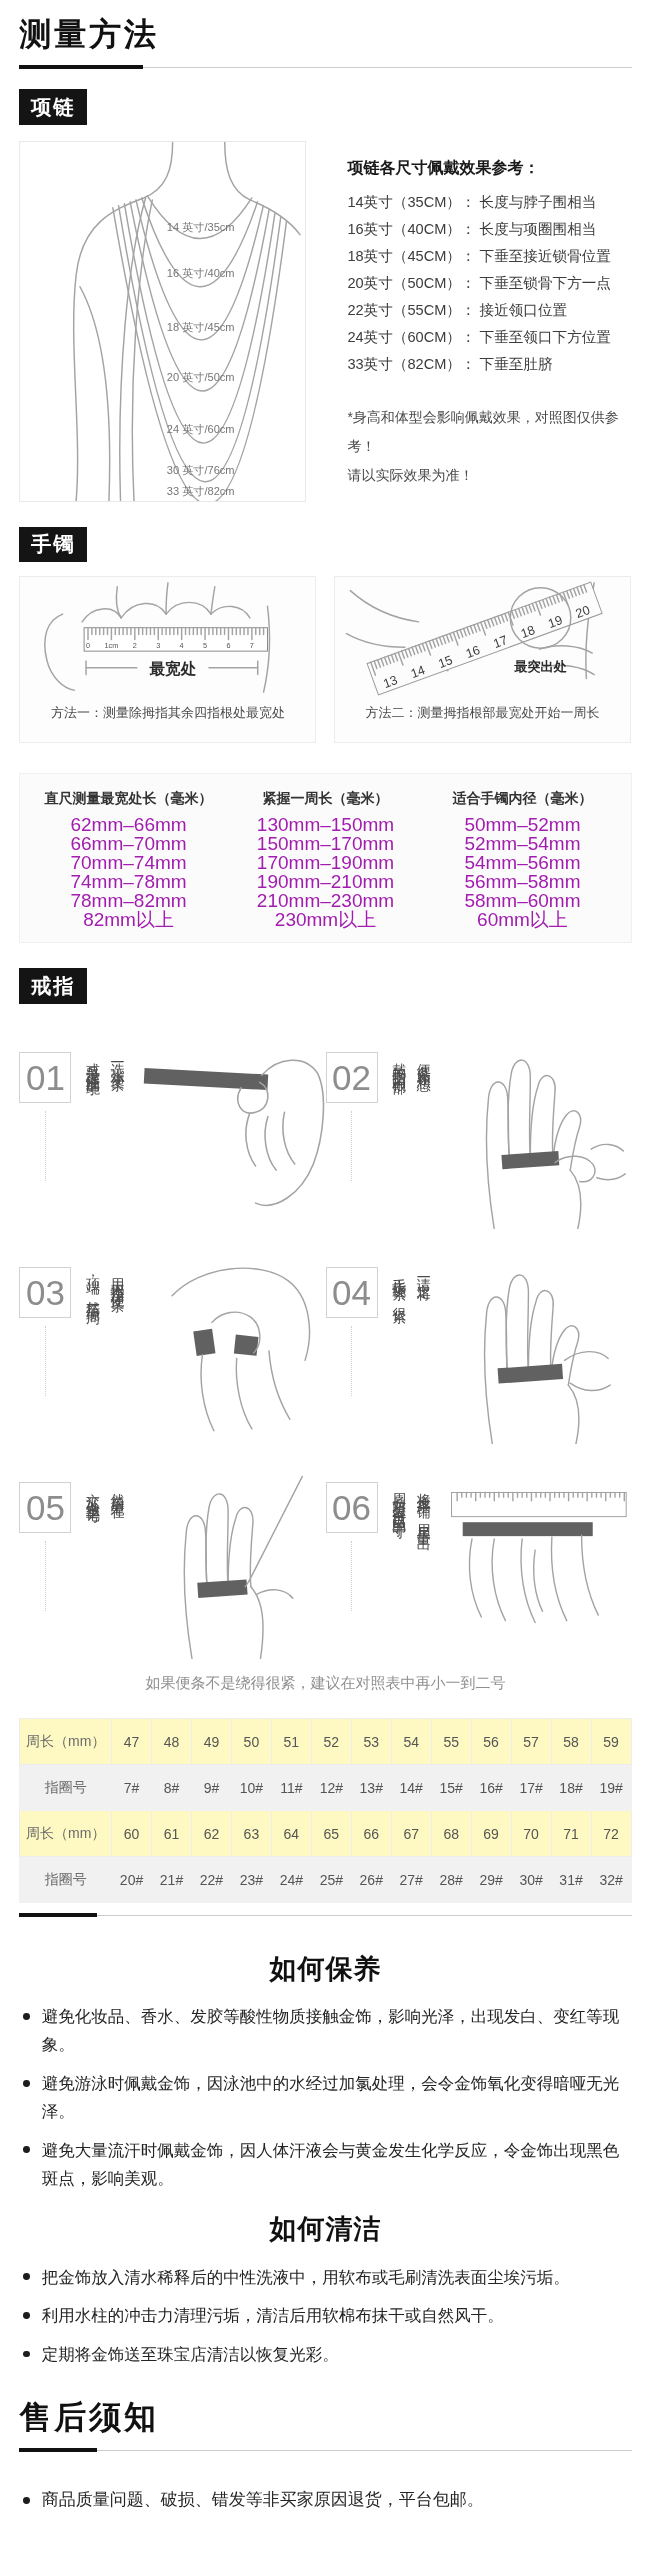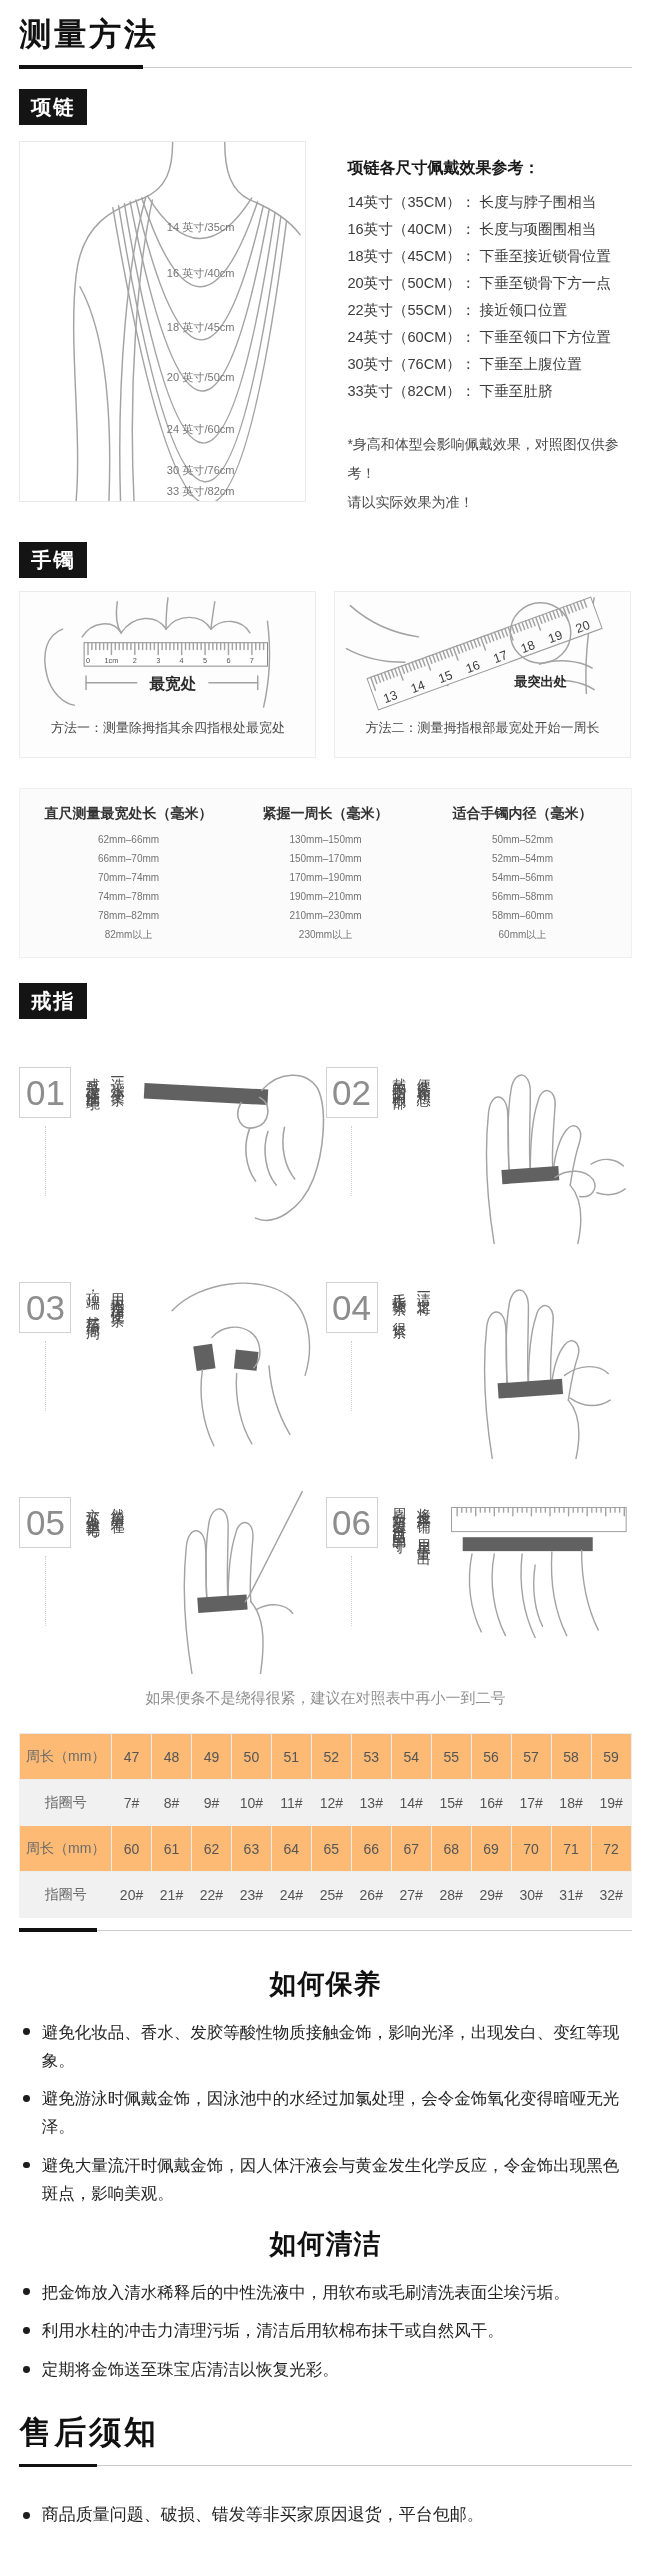--- a/index.html
+++ b/index.html
@@ -35,42 +35,42 @@
   .methods { display:flex; gap:17.5px; margin-top:13.6px; }
   .method-box { width:297px; height:167px; border:1px solid #ececec; background:#fdfdfd;
                 flex:none; display:flex; flex-direction:column; }
   .method-box svg { width:100%; height:119px; flex:none; }
   .method-caption { text-align:center; font-size:13px; color:#4a4a4a; padding-top:7.8px; }
 
   
   .btable { margin-top:30px; background:#fbfbfb; border:1px solid #f0f0f0;
             padding:11.7px 9.7px 13.6px; }
   .btable .brow { display:flex; text-align:center; }
-  .btable .bcell { flex:1; font-size:10px; color:#737373; line-height:19px; }
+  .btable .bcell { flex:1; font-size:19px; color:#a21caf; line-height:19px; }
   .btable .bhead .bcell { font-size:14px; font-weight:bold; color:#333; line-height:25px; margin-bottom:3.9px; }
 
   
   .steps { display:grid; grid-template-columns:1fr 1fr; grid-auto-rows:215px; margin-top:11.7px; }
   .step { display:flex; align-items:flex-start; gap:9.7px; padding-top:23px; overflow:hidden; }
   .step-meta { flex:none; display:flex; flex-direction:column; align-items:center; margin-top:13.6px; }
   .step-num { width:52px; height:51px; border:1px solid #d2d2d2; color:#8d8d8d;
               font-size:35px; display:flex; align-items:center; justify-content:center; background:#fff; }
   .step-meta::after { content:''; width:0; height:70px; border-left:1.9px dotted #cfcfcf; margin-top:7.8px; }
   .vtext { writing-mode:vertical-rl; font-size:14px; color:#4a4a4a;
            letter-spacing:2.9px; line-height:1.75; height:190px; margin-top:13.6px; flex:none; }
   .vtext span { display:block; }
   .step svg { flex:1; height:190px; min-width:0; }
 
   .ring-note { text-align:center; font-size:15px; color:#8f8f8f; margin-top:13.6px; }
 
   
   .rtable { width:100%; border-collapse:collapse; margin-top:25px; table-layout:fixed; }
   .rtable td { text-align:center; height:46px; font-size:14px; color:#555; }
   .rtable .rlabel { color:#6b6b6b; }
-  .rtable tr.white td { background:#fdba74; border:1px solid #ededed; }
+  .rtable tr.white td { background:#fef9c3; border:1px solid #ededed; }
   .rtable tr.gray td { background:#f1f1f1; border:1px solid #f1f1f1; }
 
   
   .sub-h { font-size:27px; font-weight:bold; color:#111; letter-spacing:1px;text-align:center; }
   ul.dotlist { list-style:none; }
   ul.dotlist li { position:relative; padding-left:22.3px; font-size:16.5px; color:#242424;
                   line-height:28px; margin-bottom:10.7px; }
   ul.dotlist li::before { content:''; position:absolute; left:3.9px; top:10.7px;
                           width:6.8px; height:6.8px; border-radius:50%; background:#1d1d1d; }
   ul.dotlist.wide li { font-size:17px; margin-bottom:23px; }
@@ -126,21 +126,20 @@
 
     <div class="neck-guide">
       <div class="neck-guide-title">项链各尺寸佩戴效果参考：</div>
       <ul>
         <li>14英寸（35CM）： 长度与脖子围相当</li>
         <li>16英寸（40CM）： 长度与项圈围相当</li>
         <li>18英寸（45CM）： 下垂至接近锁骨位置</li>
         <li>20英寸（50CM）： 下垂至锁骨下方一点</li>
         <li>22英寸（55CM）： 接近领口位置</li>
         <li>24英寸（60CM）： 下垂至领口下方位置</li>
-        <li>30英寸（76CM）： 下垂至上腹位置</li>
         <li>33英寸（82CM）： 下垂至肚脐</li>
       </ul>
       <div class="neck-note">
         <div>*身高和体型会影响佩戴效果，对照图仅供参考！</div>
         <div>请以实际效果为准！</div>
       </div>
     </div>
   </div>
 
   <div>

